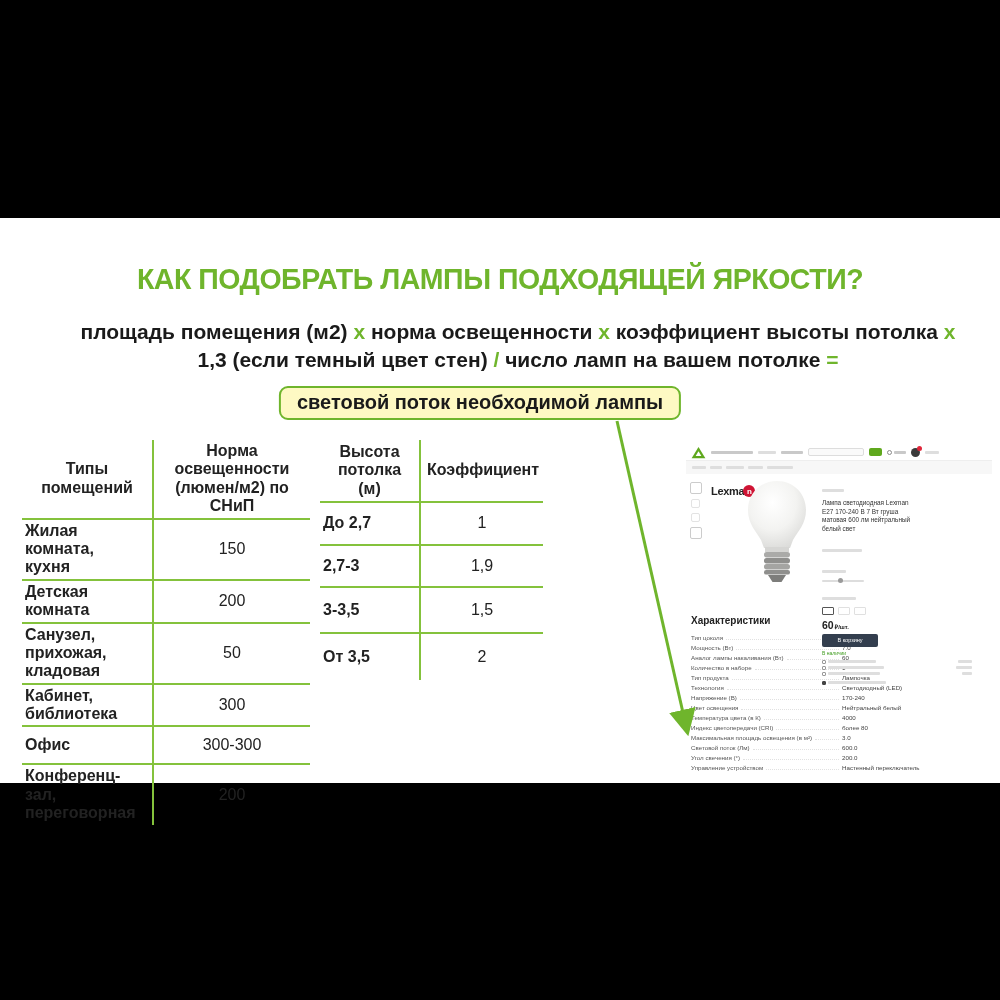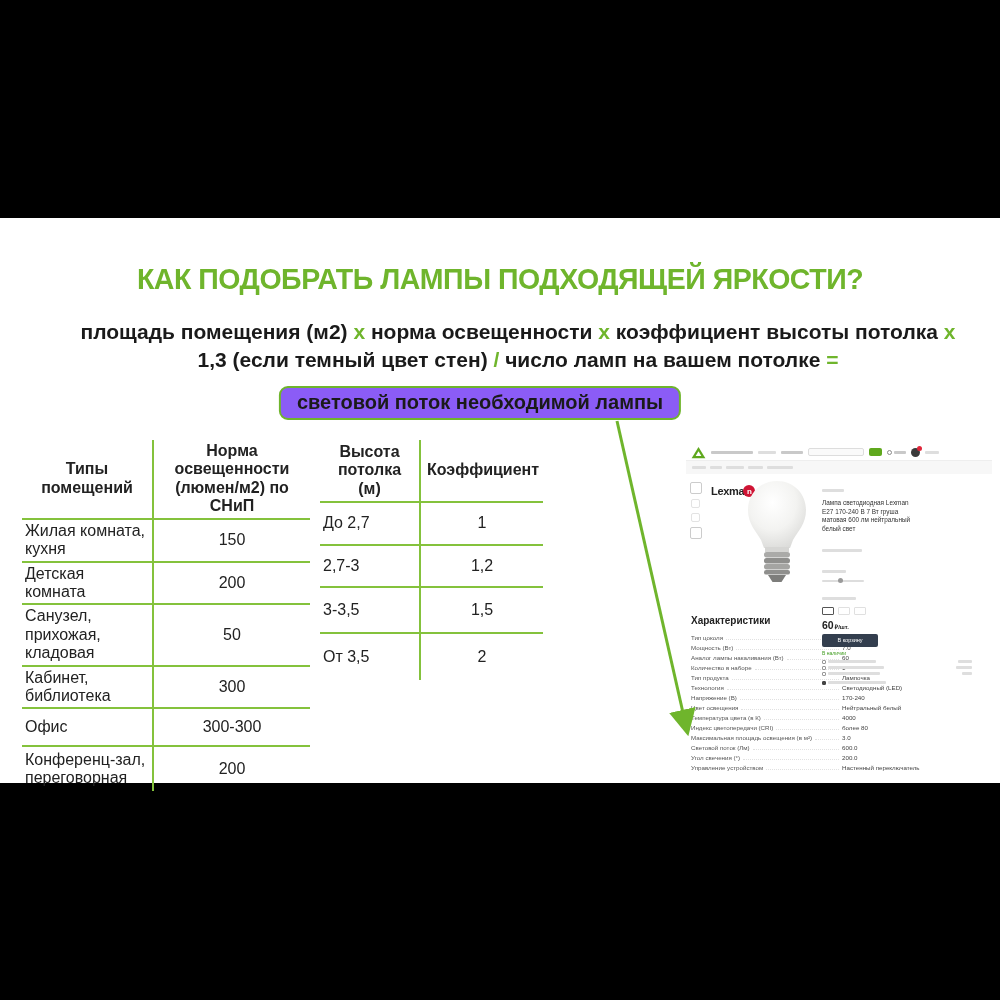--- a/index.html
+++ b/index.html
@@ -14,33 +14,33 @@
 
   
   .main-title{position:absolute; top:44px; left:0; width:100%; text-align:center;
     color:var(--green); font-size:30px; font-weight:bold; letter-spacing:-.5px;
     transform:scaleX(.95);}
   .formula{position:absolute; top:100px; left:0; width:100%; text-align:center;
     font-size:21px; font-weight:bold; color:var(--ink); line-height:28px;padding-left:36px;}
   .formula .acc{color:var(--green);}
   .result-box{position:absolute; top:168px; left:480px; transform:translateX(-50%);
     border:2px solid var(--green); border-radius:9px; padding:3px 16px 4px;
-    font-size:20px; font-weight:bold; color:var(--ink); background:#8b5cf6; white-space:nowrap;}
+    font-size:20px; font-weight:bold; color:var(--ink); background:#fef9c3; white-space:nowrap;}
 
   
   .arrow-layer{position:absolute; left:0; top:0; width:1000px; height:565px;
     pointer-events:none; z-index:3;}
 
   
   table.gt{border-collapse:collapse; table-layout:fixed; position:absolute; top:222px;
     color:#222; font-size:16px;}
   table.gt td, table.gt th{vertical-align:middle; padding:2px 6px; line-height:1.15;}
   table.gt th{font-weight:bold; text-align:center;}
   table.gt td{text-align:center;}
-  table.gt td:first-child{text-align:left; padding-left:3px;}
+  table.gt td:first-child{text-align:left; padding-left:3px;font-weight:bold;}
   table.gt tr > *:first-child{border-right:2px solid var(--line);}
   table.gt tr + tr > *{border-top:2px solid var(--line);}
   .tblA{left:22px; width:288px;}
   .tblA col:nth-child(1){width:131px;} .tblA col:nth-child(2){width:157px;}
   .tblA tr:nth-child(1){height:62px;} .tblA tr:nth-child(2){height:43px;}
   .tblA tr:nth-child(3){height:42px;} .tblA tr:nth-child(4){height:46px;}
   .tblA tr:nth-child(5){height:39px;} .tblA tr:nth-child(6){height:38px;}
   .tblA tr:nth-child(7){height:45px;margin-left:40px;}
   .tblB{left:320px; width:223px;}
   .tblB col:nth-child(1){width:100px;} .tblB col:nth-child(2){width:123px;}
@@ -169,21 +169,21 @@
           <tr>
             <th>Высота потолка<br>(м)</th>
             <th>Коэффициент</th>
           </tr>
           <tr>
             <td>До 2,7</td>
             <td>1</td>
           </tr>
           <tr>
             <td>2,7-3</td>
-            <td>1,2</td>
+            <td>1,9</td>
           </tr>
           <tr>
             <td>3-3,5</td>
             <td>1,5</td>
           </tr>
           <tr>
             <td>От 3,5</td>
             <td>2</td>
           </tr>
         </tbody>

